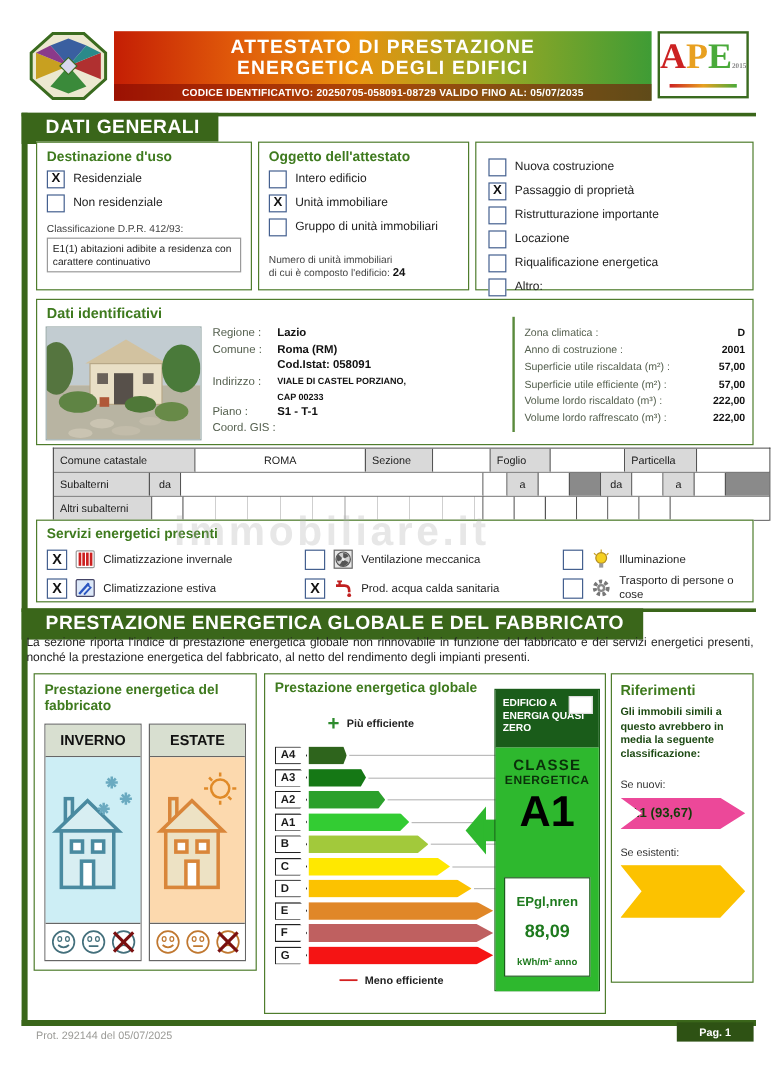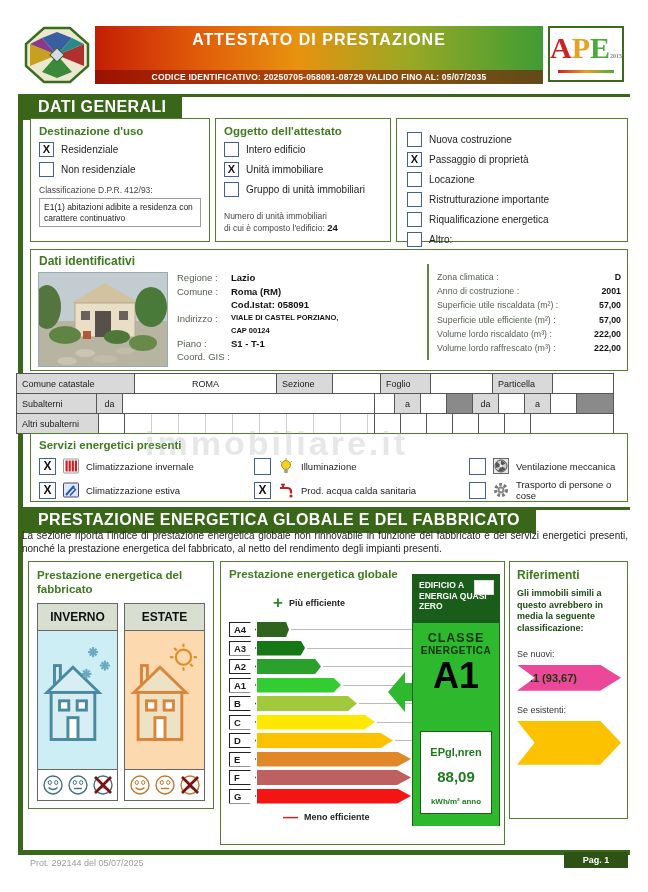--- a/index.html
+++ b/index.html
@@ -50,21 +50,21 @@
   .fl .frow{display:flex;margin-bottom:2.5px;}
   .fl .flab{width:54px;color:#55604f;flex:0 0 54px;}
   .fl .fval{font-weight:bold;color:#111;}
   .fl .sm{font-size:7.5px;}
   .divline{position:absolute;top:14px;bottom:10px;left:396px;width:2px;background:#5a8a3c;}
   .fr{position:absolute;top:22px;left:406px;width:184px;font-size:8.8px;}
   .fr .frow{display:flex;justify-content:space-between;margin-bottom:4.2px;}
   .fr .flab{color:#55604f;}
   .fr .fval{font-weight:bold;color:#111;}
   
-  .cat{position:absolute;top:373px;left:16px;width:598px;border:1px solid #555;border-bottom:none;box-sizing:border-box;font-size:9px;text-align:right;}
+  .cat{position:absolute;top:373px;left:44px;width:598px;border:1px solid #555;border-bottom:none;box-sizing:border-box;font-size:9px;text-align:right;}
   .crow2{display:flex;height:19px;border-bottom:1px solid #555;}
   .cc{border-right:1px solid #555;box-sizing:border-box;display:flex;align-items:center;padding:0 5px;background:#fff;}
   .cc:last-child{border-right:none;}
   .cg{background:#d9d9d9;}
   .cd{background:#8a8a8a;}
   .ctr{justify-content:center;}
   .ticks{background:repeating-linear-gradient(90deg,#fff 0,#fff 26px,#cfcfcf 26px,#cfcfcf 27px);}
   
   .serv{position:absolute;top:433px;left:30px;width:598px;height:69px;padding:5px 8px;box-sizing:border-box;}
   .servgrid{display:grid;grid-template-columns:215px 215px 1fr;grid-auto-rows:24px;margin-top:3px;}
@@ -147,20 +147,21 @@
       <polygon points="33,6 48,12 33,29 18,12" fill="#3a5fa0"></polygon>
       <polygon points="60,18 60,40 33,29" fill="#b03030"></polygon>
       <polygon points="33,29 48,46 33,52 18,46" fill="#3a8a3a"></polygon>
       <polygon points="6,18 33,29 6,40" fill="#c8a020"></polygon>
       <polygon points="18,12 33,29 6,18" fill="#8a3a8a"></polygon>
       <polygon points="48,12 60,18 33,29" fill="#2a8a8a"></polygon>
       <rect x="28" y="24" width="10" height="10" transform="rotate(45 33 29)" fill="#d8d8ec" stroke="#3a6b1f"></rect>
     </svg>
     <div class="titleband">
       <div class="t1">ATTESTATO DI PRESTAZIONE</div>
+      <div class="t2">ENERGETICA DEGLI EDIFICI</div>
       <div class="codeline">CODICE IDENTIFICATIVO: 20250705-058091-08729    VALIDO FINO AL: 05/07/2035</div>
     </div>
     <div class="apebox">
       <span class="letters"><span class="la">A</span><span class="lp">P</span><span class="le">E</span><span class="sub">2015</span></span>
       <div class="uline"></div>
     </div>
   </div>
 
   <div class="rail"></div>
 
@@ -209,25 +210,25 @@
       <div class="opt">
         <span class="cb"></span>
         <span class="optlbl">Nuova costruzione</span>
       </div>
       <div class="opt">
         <span class="cb">X</span>
         <span class="optlbl">Passaggio di proprietà</span>
       </div>
       <div class="opt">
         <span class="cb"></span>
+        <span class="optlbl">Ristrutturazione importante</span>
+      </div>
+      <div class="opt">
+        <span class="cb"></span>
         <span class="optlbl">Locazione</span>
-      </div>
-      <div class="opt">
-        <span class="cb"></span>
-        <span class="optlbl">Ristrutturazione importante</span>
       </div>
       <div class="opt">
         <span class="cb"></span>
         <span class="optlbl">Riqualificazione energetica</span>
       </div>
       <div class="opt">
         <span class="cb"></span>
         <span class="optlbl">Altro:</span>
       </div>
     </div>
@@ -266,21 +267,21 @@
       <div class="frow">
           <span class="flab"></span>
           <span class="fval">Cod.Istat: 058091</span>
         </div>
       <div class="frow">
           <span class="flab">Indirizzo :</span>
           <span class="fval sm">VIALE DI CASTEL PORZIANO,</span>
         </div>
       <div class="frow">
           <span class="flab"></span>
-          <span class="fval sm">CAP 00124</span>
+          <span class="fval sm">CAP 00233</span>
         </div>
       <div class="frow">
           <span class="flab">Piano :</span>
           <span class="fval">S1 - T-1</span>
         </div>
       <div class="frow">
           <span class="flab">Coord. GIS :</span>
           <span class="fval"></span>
         </div>
     </div>
@@ -362,39 +363,39 @@
             <rect x="3.5" y="3.5" width="2.2" height="11" fill="#cc2020"></rect>
             <rect x="6.6" y="3.5" width="2.2" height="11" fill="#cc2020"></rect>
             <rect x="9.7" y="3.5" width="2.2" height="11" fill="#cc2020"></rect>
             <rect x="12.8" y="3.5" width="2.2" height="11" fill="#cc2020"></rect>
           </svg>
         <span class="slbl">Climatizzazione invernale</span>
       </div>
       <div class="sitem">
         <span class="cb"></span>
         <svg class="sicon" viewBox="0 0 18 18">
-            <line x1="9" y1="1" x2="9" y2="3" stroke="#c8a020"></line>
-            <line x1="3" y1="4" x2="4.5" y2="5.5" stroke="#c8a020"></line>
-            <line x1="15" y1="4" x2="13.5" y2="5.5" stroke="#c8a020"></line>
-            <circle cx="9" cy="8" r="4.5" fill="#f5d020" stroke="#b08a20"></circle>
-            <rect x="7.3" y="12.5" width="3.4" height="3.5" fill="#999"></rect>
-          </svg>
-        <span class="slbl">Illuminazione</span>
-      </div>
-      <div class="sitem">
-        <span class="cb"></span>
-        <svg class="sicon" viewBox="0 0 18 18">
             <rect x="1.5" y="1.5" width="15" height="15" fill="#e8e8e8" stroke="#666"></rect>
             <circle cx="9" cy="9" r="6" fill="#cfcfcf" stroke="#555"></circle>
             <path d="M9,9 L9,3.8 A5.2,5.2 0 0 1 13.5,6.5 Z" fill="#555"></path>
             <path d="M9,9 L13.5,11.5 A5.2,5.2 0 0 1 6,13.8 Z" fill="#555"></path>
             <path d="M9,9 L4.5,11 A5.2,5.2 0 0 1 5,4.8 Z" fill="#555"></path>
             <circle cx="9" cy="9" r="1.4" fill="#eee"></circle>
           </svg>
         <span class="slbl">Ventilazione meccanica</span>
+      </div>
+      <div class="sitem">
+        <span class="cb"></span>
+        <svg class="sicon" viewBox="0 0 18 18">
+            <line x1="9" y1="1" x2="9" y2="3" stroke="#c8a020"></line>
+            <line x1="3" y1="4" x2="4.5" y2="5.5" stroke="#c8a020"></line>
+            <line x1="15" y1="4" x2="13.5" y2="5.5" stroke="#c8a020"></line>
+            <circle cx="9" cy="8" r="4.5" fill="#f5d020" stroke="#b08a20"></circle>
+            <rect x="7.3" y="12.5" width="3.4" height="3.5" fill="#999"></rect>
+          </svg>
+        <span class="slbl">Illuminazione</span>
       </div>
       <div class="sitem">
         <span class="cb">X</span>
         <svg class="sicon" viewBox="0 0 18 18">
             <rect x="1.5" y="2" width="15" height="14" rx="1" fill="#dce8f8" stroke="#446"></rect>
             <line x1="4" y1="14" x2="12" y2="5" stroke="#2a55c0" stroke-width="2"></line>
             <polygon points="12,5 13.5,9 9.5,6.5" fill="#2a55c0"></polygon>
             <line x1="8" y1="14.5" x2="14" y2="8" stroke="#2a55c0" stroke-width="1.6"></line>
           </svg>
         <span class="slbl">Climatizzazione estiva</span>

